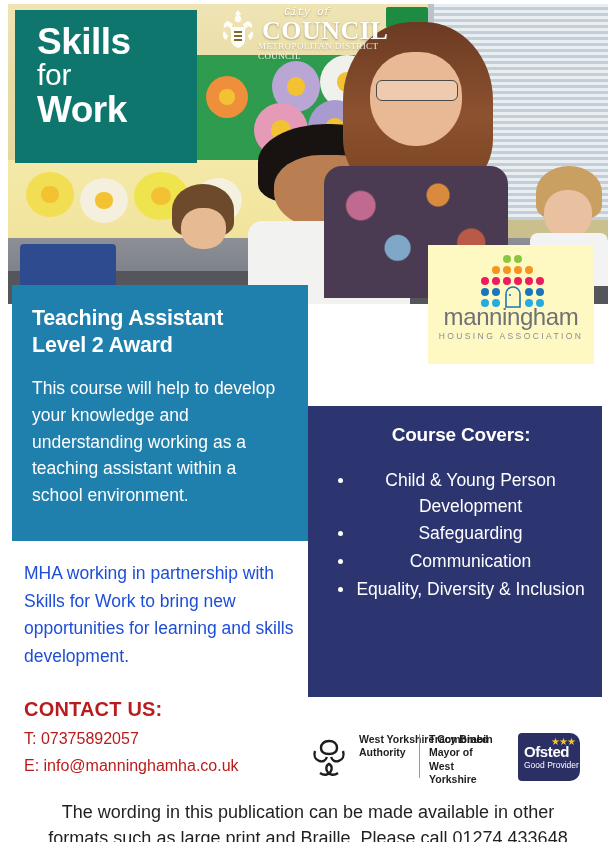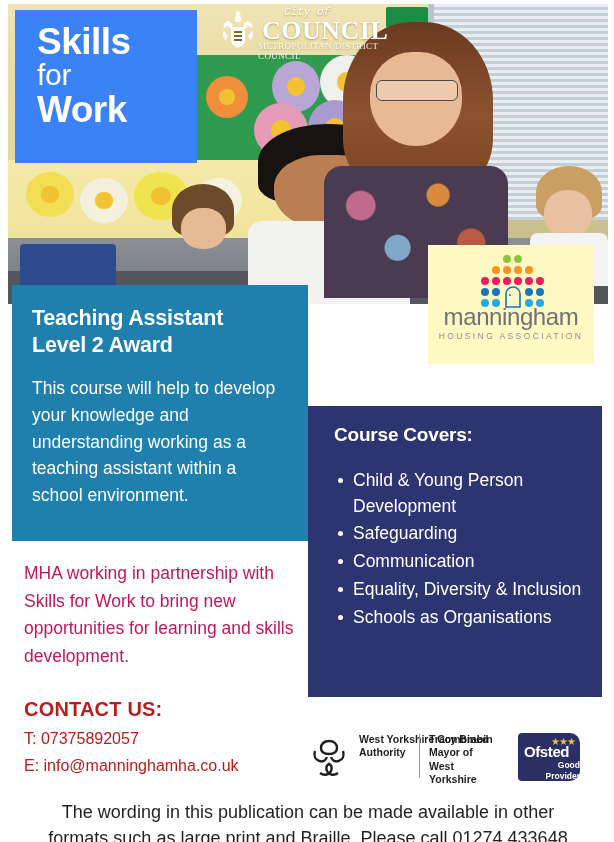--- a/index.html
+++ b/index.html
@@ -75,21 +75,21 @@
   .k4-hair{position:absolute;left:10%;top:0;width:80%;height:48%;
         background:#6d4a2c;border-radius:50% 50% 26% 26%;}
   .k4-face{position:absolute;left:22%;top:22%;width:58%;height:38%;
         background:#e6bb94;border-radius:46%;}
 
   .ph-exit{position:absolute;left:63%;top:1%;width:7%;height:7%;
         background:#1e8b43;border-radius:2px;}
 
   
   .sfw{position:absolute;left:15px;top:10px;width:182px;height:153px;
-       background:#3b82f6;color:#ffffff;padding:14px 9px 0 22px;box-sizing:border-box;}
+       background:#0f766e;color:#ffffff;padding:14px 9px 0 22px;box-sizing:border-box;}
   .sfw-l1{font-size:37px;font-weight:bold;line-height:.98;letter-spacing:-.5px;}
   .sfw-l2{font-size:30px;font-weight:400;line-height:1.02;letter-spacing:-.3px;}
   .sfw-l3{font-size:37px;font-weight:bold;line-height:1.0;letter-spacing:-.5px;}
 
   
   .brad{position:absolute;left:218px;top:6px;width:200px;height:48px;color:#ffffff;
         text-shadow:0 1px 2px rgba(110,95,40,.55);}
   .brad-crest{position:absolute;left:0;top:3px;width:40px;height:42px;}
   .brad-city{position:absolute;left:66px;top:0px;font-size:11px;font-style:italic;
         font-family:Liberation Mono, monospace;}
@@ -108,50 +108,50 @@
         font-size:8.5px;color:#8b8d90;letter-spacing:2.4px;}
 
   
   .teal{position:absolute;left:12px;top:285px;width:296px;height:256px;
         background:#1f7fad;color:#ffffff;padding:20px 18px 0 20px;box-sizing:border-box;}
   .teal-h{font-size:21.5px;font-weight:bold;line-height:1.24;letter-spacing:-.2px;}
   .teal-p{margin-top:17px;font-size:17.5px;line-height:1.52;}
 
   
   .navy{position:absolute;left:308px;top:406px;width:294px;height:291px;
-        background:#2c3570;color:#ffffff;padding:18px 14px 0 26px;box-sizing:border-box;}
+        background:#2c3570;color:#ffffff;padding:18px 14px 0 26px;box-sizing:border-box;text-align:center;}
   .navy-h{font-size:19px;font-weight:bold;letter-spacing:-.2px;}
   .navy-ul{margin:22px 0 0 0;padding:0 0 0 19px;list-style:none;}
   .navy-ul li{position:relative;font-size:17.5px;line-height:1.47;margin-bottom:2px;}
   .navy-ul li::before{content:"";position:absolute;left:-15px;top:10px;
         width:5px;height:5px;border-radius:50%;background:#ffffff;}
 
   
   .mha-para{position:absolute;left:24px;top:560px;width:282px;
-        font-size:17.5px;line-height:1.58;color:#be185d;}
+        font-size:17.5px;line-height:1.58;color:#1d4ed8;}
 
   
   .contact{position:absolute;left:24px;top:698px;width:290px;color:#b91c1c;}
   .contact-h{font-size:20px;font-weight:bold;letter-spacing:.2px;}
   .contact-l{font-size:16px;margin-top:9px;}
 
   
   .wyca{position:absolute;left:307px;top:731px;width:190px;height:52px;color:#1d1d1b;}
   .wyca-rose{position:absolute;left:0;top:4px;width:44px;height:44px;}
   .wyca-t1{position:absolute;left:52px;top:2px;font-size:10.5px;font-weight:bold;
         line-height:1.27;}
   .wyca-div{position:absolute;left:112px;top:3px;width:1px;height:44px;background:#9a9a9a;}
   .wyca-t2{position:absolute;left:122px;top:2px;font-size:10.5px;font-weight:bold;
         line-height:1.27;}
 
   .ofsted{position:absolute;left:518px;top:733px;width:62px;height:48px;
         background:#2b2f63;border-radius:4px 10px 10px 4px;color:#ffffff;}
   .ofsted-stars{position:absolute;right:5px;top:3px;font-size:10px;color:#f2c233;letter-spacing:-1px;}
   .ofsted-name{position:absolute;left:6px;top:10px;font-size:15px;font-weight:bold;letter-spacing:-.4px;}
-  .ofsted-sub{position:absolute;left:6px;top:27px;font-size:8.5px;font-weight:bold;line-height:1.25;text-align:right;}
+  .ofsted-sub{position:absolute;left:6px;top:27px;font-size:8.5px;font-weight:normal;line-height:1.25;text-align:right;}
 
   
   .disc{position:absolute;left:40px;top:799px;width:536px;text-align:center;
         font-size:18px;line-height:1.45;color:#231f20;}
 </style>
 </head>
 <body>
 
 <div class="poster">
 
@@ -277,21 +277,20 @@
     <div class="teal-p">This course will help to develop your knowledge and understanding working as a teaching assistant within a school environment.</div>
   </div>
 
   <div class="navy">
     <div class="navy-h">Course Covers:</div>
     <ul class="navy-ul">
       <li>Child &amp; Young Person Development</li>
       <li>Safeguarding</li>
       <li>Communication</li>
       <li>Equality, Diversity &amp; Inclusion</li>
-      <li>Schools as Organisations</li>
     </ul>
   </div>
 
   <div class="mha-para">MHA working in partnership with Skills for Work to bring new opportunities for learning and skills development.</div>
 
   <div class="contact">
     <div class="contact-h">CONTACT US:</div>
     <div class="contact-l">T: 07375892057</div>
     <div class="contact-l">E: info@manninghamha.co.uk</div>
   </div>

